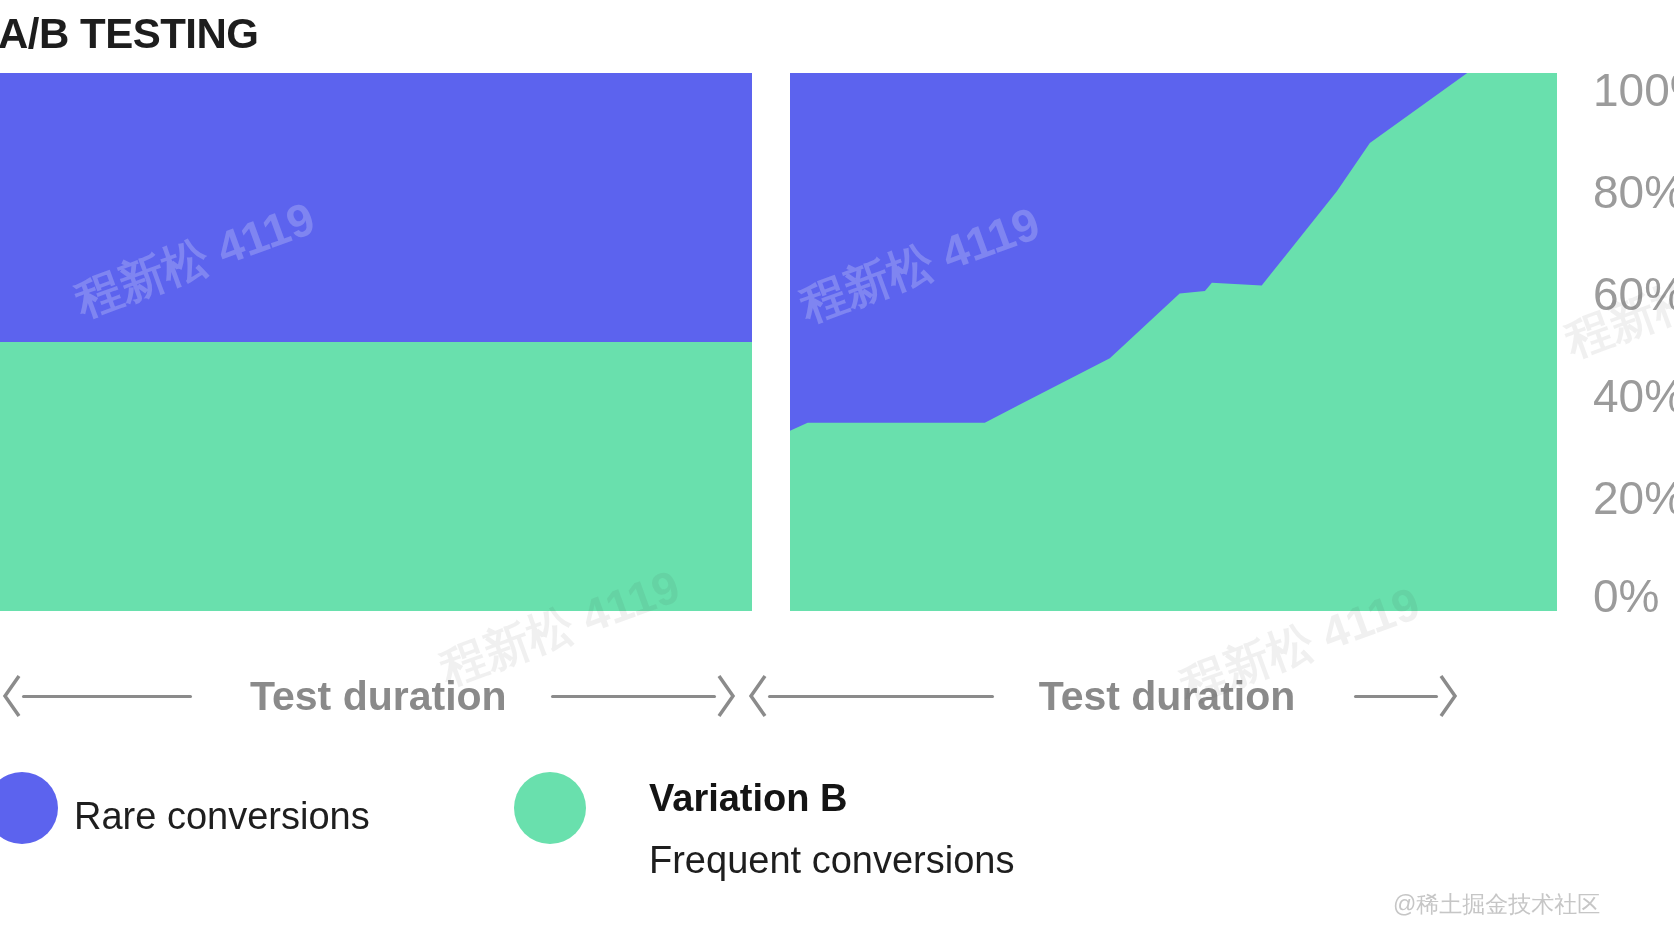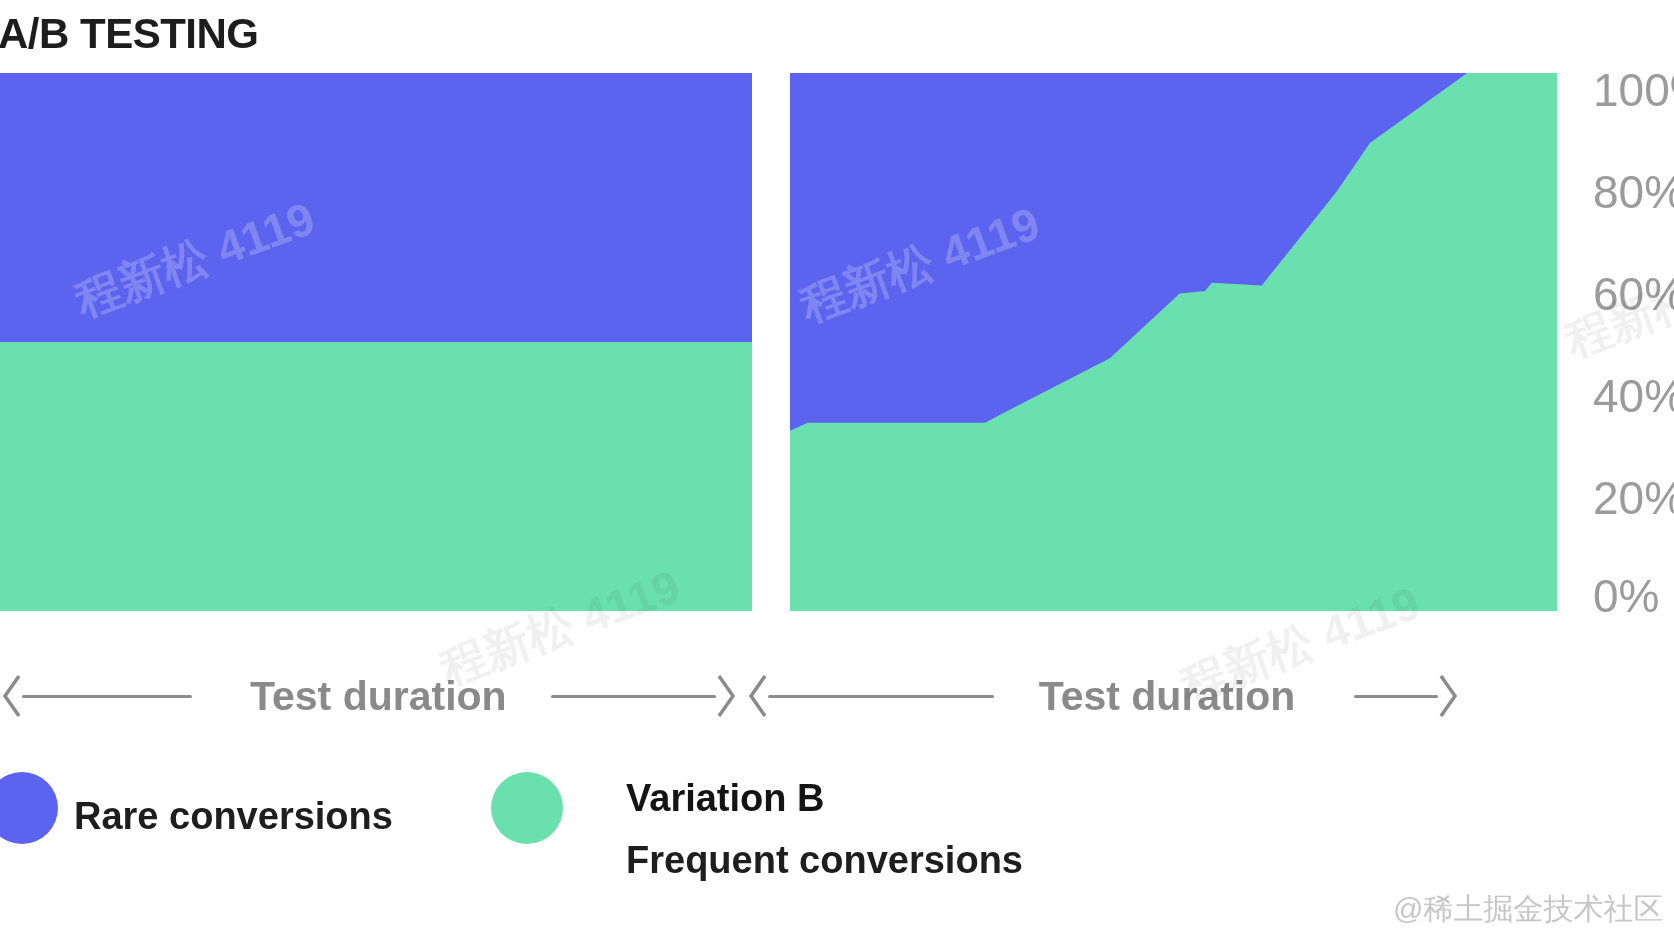--- a/index.html
+++ b/index.html
@@ -34,34 +34,34 @@
   .ax-left  .aline.last{width:165px;margin-left:44px;}
   .ax-right .aline.first{width:226px;margin-right:44px;}
   .ax-right .aline.last{width:84px;margin-left:58px;}
   .alabel{
     font-size:41px;font-weight:700;color:#8a8a8a;white-space:nowrap;flex:0 0 auto;
   }
   .chev{flex:0 0 auto;display:block;}
   .legend-item{position:absolute;top:772px;display:flex;align-items:flex-start;}
   .li-a{left:-14px;}
   .li-a .ltext{margin-left:16px;}
-  .li-b{left:491px;}
+  .li-b{left:514px;}
   .li-b .ltext{margin-left:63px;}
   .swatch{width:72px;height:72px;border-radius:50%;flex:0 0 auto;}
   .ltext{padding-top:4px;}
   .lname{font-size:38px;font-weight:700;color:#141414;line-height:44px;}
-  .ldesc{font-size:38px;font-weight:700;color:#1e1e1e;line-height:44px;margin-top:18px;white-space:nowrap;}
+  .ldesc{font-size:38px;font-weight:400;color:#1e1e1e;line-height:44px;margin-top:18px;white-space:nowrap;}
   .wm{
     position:absolute;white-space:nowrap;font-size:46px;font-weight:700;
     transform:translate(-50%,-50%) rotate(-20deg);pointer-events:none;
   }
   .wm-light{color:rgba(255,255,255,0.22);}
   .wm-dark{color:rgba(60,60,60,0.08);}
   .credit{
-    position:absolute;left:1393px;top:889px;font-size:30px;color:#c6c6c6;
+    position:absolute;left:1393px;top:889px;font-size:23px;color:#c6c6c6;
     white-space:nowrap;
   }
 </style>
 </head>
 <body>
 
 <div id="screen">
 
   <h1 class="title t-left">A/B TESTING</h1>
 

